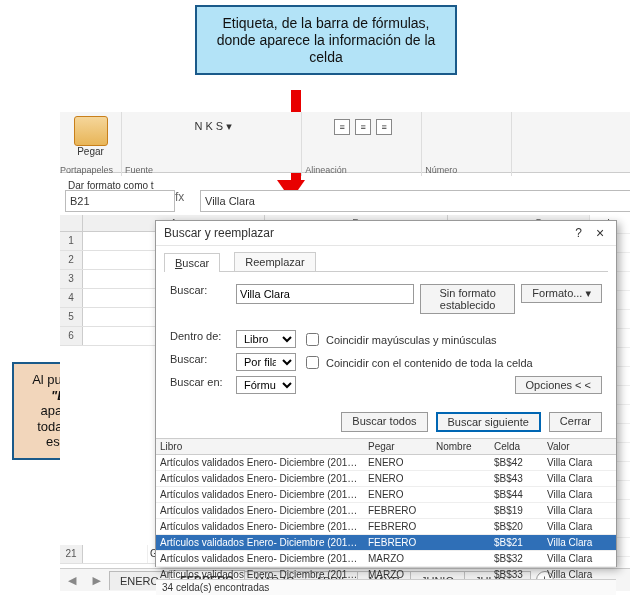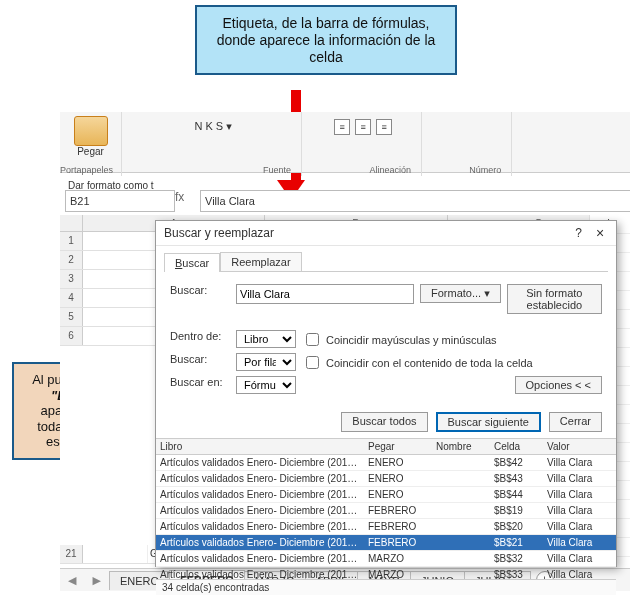--- a/index.html
+++ b/index.html
@@ -12,21 +12,21 @@
   .arrow-right{position:absolute;left:165px;top:389px}
   .arrow-right .shaft{width:185px;height:8px;background:#e80000}
   .arrow-right .head{position:absolute;right:-16px;top:-8px;width:0;height:0;border-top:12px solid transparent;border-bottom:12px solid transparent;border-left:18px solid #e80000}
   .ribbon{position:absolute;left:60px;top:112px;right:0;height:60px;background:#f5f5f5;border-bottom:1px solid #ccc}
   .rb-group{display:inline-block;vertical-align:top;height:100%;border-right:1px solid #ddd;padding:2px 8px;text-align:center}
   .rb-paste{width:45px}
   .rb-font{width:160px}
   .rb-align{width:100px}
   .rb-num{width:70px}
   .rb-styles{width:120px}
-  .rb-label{font-size:9px;color:#666;position:absolute;bottom:1px;left:0;right:10px;text-align:right}
+  .rb-label{font-size:9px;color:#666;position:absolute;bottom:1px;left:0;right:10px;text-align:left}
   .rb-group{position:relative}
   .icon-small{display:inline-block;width:14px;height:14px;border:1px solid #888;margin:1px;font-size:9px;line-height:14px;text-align:center;background:#fff;color:#333}
   .namebox{position:absolute;left:65px;top:190px;width:100px;height:20px;border:1px solid #bbb;background:#fff;padding:0 4px;line-height:20px}
   .fx{position:absolute;left:175px;top:190px;color:#666;font-size:12px}
   .formula{position:absolute;left:200px;top:190px;right:0;height:20px;border:1px solid #bbb;border-right:none;background:#fff;padding:0 4px;line-height:20px}
   .sheet{position:absolute;left:60px;top:215px;right:0;bottom:30px;background:#fff}
   .colhead{display:flex;background:#f0f0f0;border-bottom:1px solid #ccc}
   .colhead span{flex:1;border-right:1px solid #ccc;text-align:center;padding:2px 0;font-size:11px;color:#555}
   .row{display:flex;border-bottom:1px solid #e0e0e0;height:18px}
   .rownum{width:22px;background:#f0f0f0;border-right:1px solid #ccc;text-align:center;font-size:10px;color:#555;line-height:18px}
@@ -34,21 +34,21 @@
   .tabs{position:absolute;left:60px;bottom:5px;right:0;height:22px;display:flex;align-items:center;gap:0;font-size:11px;background:#f5f5f5;border-top:1px solid #ccc}
   .tab{padding:3px 10px;border:1px solid #bbb;border-bottom:none;background:#eee;margin-right:-1px;cursor:pointer}
   .tab.active{background:#fff;border-bottom:2px solid #22863a;font-weight:bold}
   .tab-add{width:16px;height:16px;border:1px solid #999;border-radius:50%;text-align:center;line-height:14px;margin-left:6px;background:#fff;cursor:pointer}
   
   .dialog{position:absolute;left:155px;top:220px;width:460px;height:345px;background:#fff;border:1px solid #999;box-shadow:3px 3px 8px rgba(0,0,0,.3);z-index:10}
   .dlg-title{background:#fff;padding:4px 8px;font-size:12px;border-bottom:1px solid #e5e5e5;display:flex;align-items:center}
   .dlg-title .sp{flex:1}
   .dlg-close{width:16px;text-align:center;font-size:14px;cursor:pointer}
   .dlg-tabs{display:flex;margin:6px 8px 0;border-bottom:1px solid #ccc}
-  .dlg-tab{padding:3px 10px;border:1px solid #ccc;border-bottom:none;margin-right:0;background:#f8f8f8;cursor:pointer}
+  .dlg-tab{padding:3px 10px;border:1px solid #ccc;border-bottom:none;margin-right:14px;background:#f8f8f8;cursor:pointer}
   .dlg-tab.active{background:#fff;position:relative;top:1px}
   .dlg-body{padding:8px 14px;font-size:11px}
   .frow{display:flex;align-items:flex-start;margin:4px 0;gap:6px}
   .frow label{width:60px}
   .frow input[type=text],.frow select{border:1px solid #999;height:18px;padding:0 3px;font-size:11px;background:#fff}
   .w170{width:170px}.w60{width:60px}
   .btn{border:1px solid #999;background:#f4f4f4;padding:2px 10px;font-size:11px;cursor:pointer}
   .btn.primary{border:2px solid #0066b3}
   .dlg-buttons{display:flex;justify-content:flex-end;gap:8px;padding:6px 14px}
   .results{border-top:1px solid #ccc;height:140px;overflow:auto;font-size:10px}
@@ -199,22 +199,22 @@
     <span class="dlg-close">×</span>
   </div>
   <div class="dlg-tabs">
     <div class="dlg-tab active"><u>B</u><span>uscar</span></div>
     <div class="dlg-tab">Reemplazar</div>
   </div>
   <div class="dlg-body">
     <div class="frow">
       <label>Buscar:</label>
       <input type="text" class="w170" value="Villa Clara" style="">
+      <span class="btn" style="flex:1;text-align:center">Sin formato establecido</span>
       <span class="btn">Formato...  ▾</span>
-      <span class="btn" style="flex:1;text-align:center">Sin formato establecido</span>
     </div>
     <div style="height:8px"></div>
     <div class="frow">
       <label>Dentro de:</label>
       <select class="w60"><option>Libro</option></select>
       <div class="chk">
           <input type="checkbox" style="">
           <span>Coincidir mayúsculas y minúsculas</span>
         </div>
     </div>

